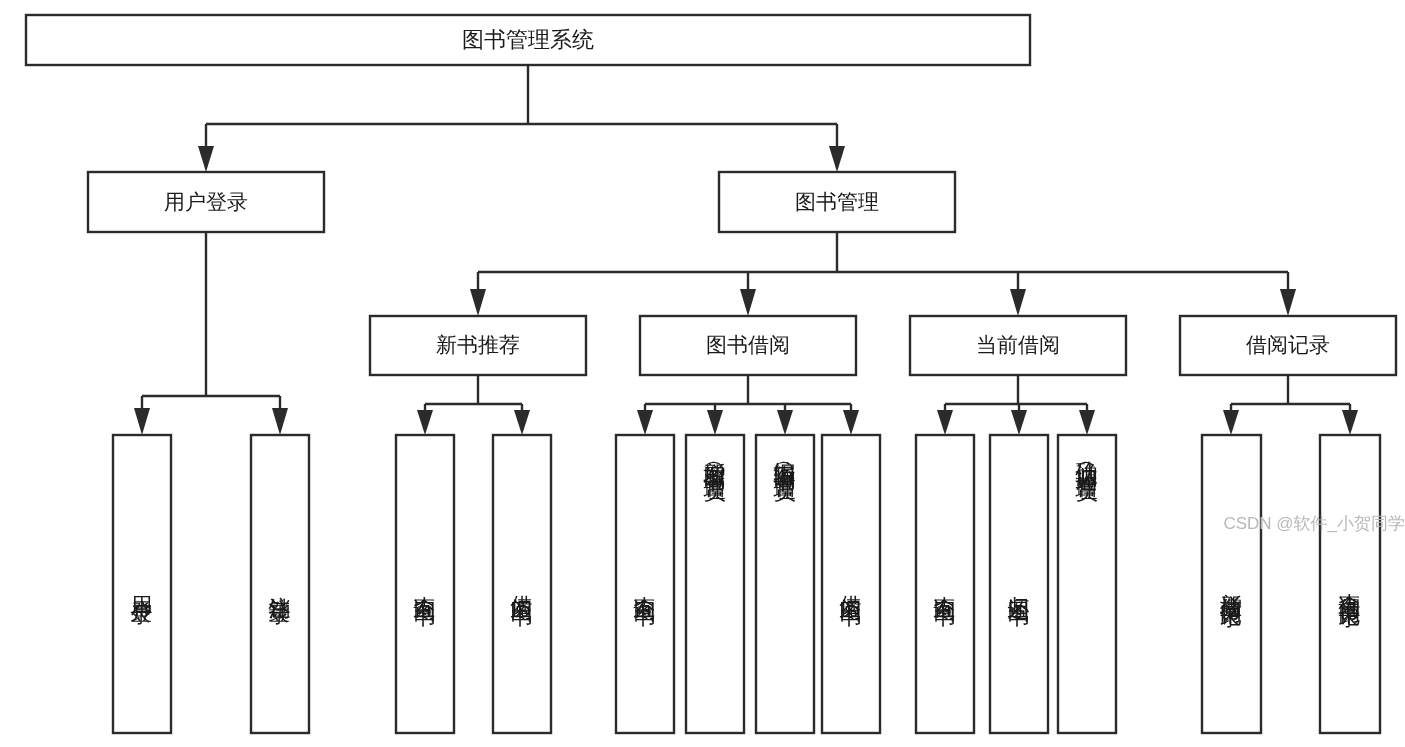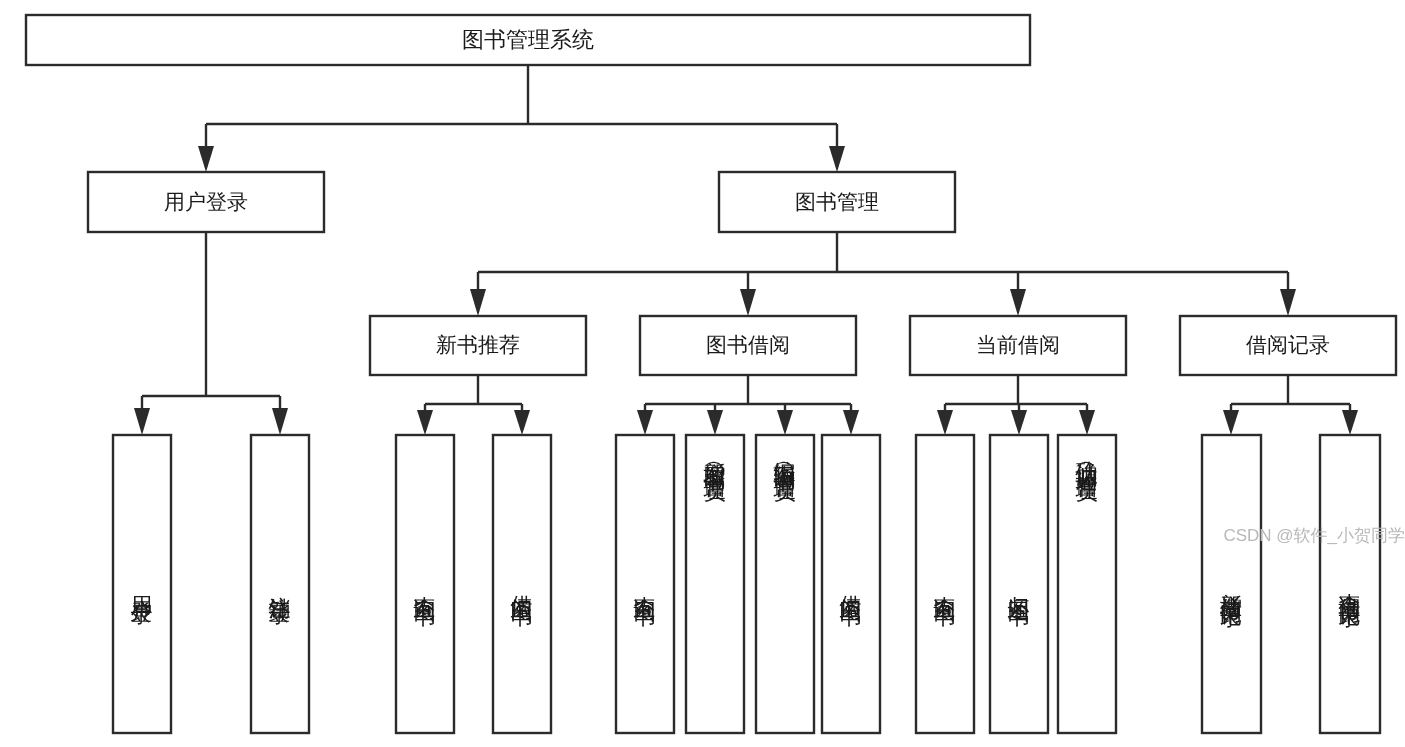--- a/index.html
+++ b/index.html
@@ -64,21 +64,21 @@
     font-family: "Liberation Sans", "DejaVu Sans", sans-serif;
     font-size: 22px;
     line-height: 1.32;
     letter-spacing: 3px;
     color: #1a1a1a;
     white-space: nowrap;
   }
   .watermark {
     position: absolute;
     right: 8px;
-    bottom: 4px;
+    bottom: 16px;
     font-family: "Liberation Sans", "DejaVu Sans", sans-serif;
     font-size: 17px;
     color: #b8b8b8;
     white-space: nowrap;
   }
 </style>
 </head>
 <body>
 
 <div id="diagram-root">

